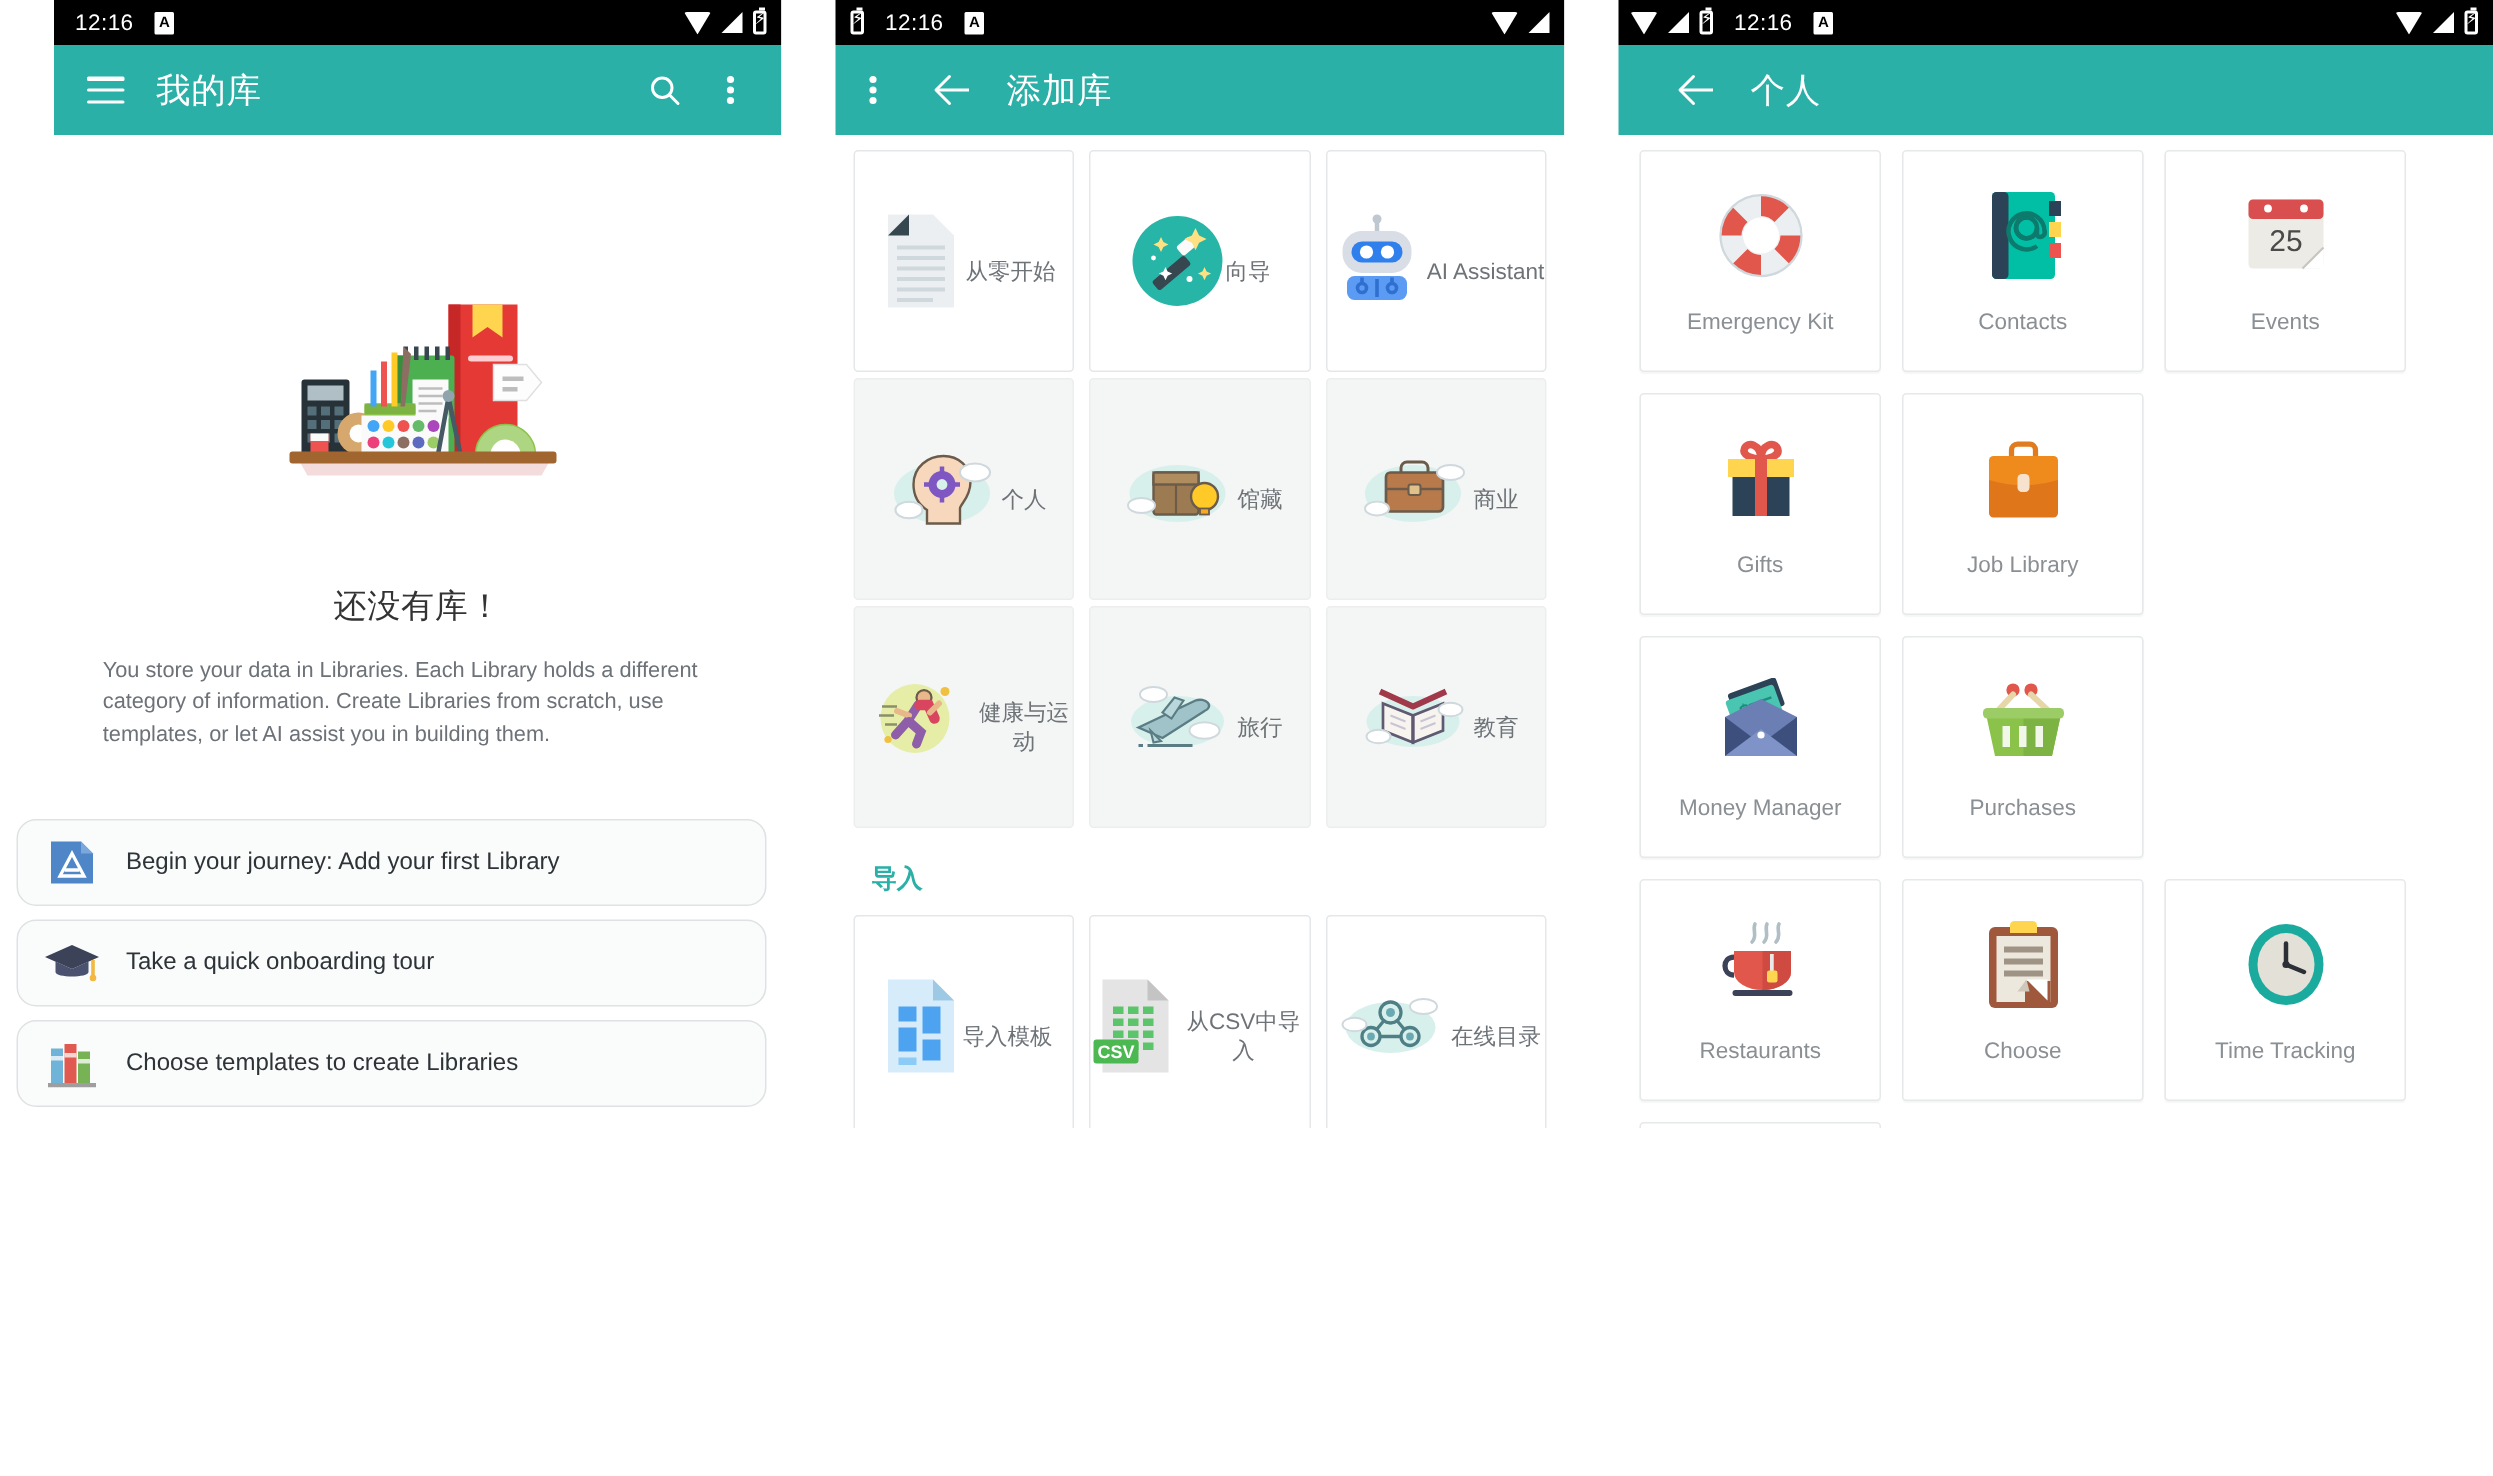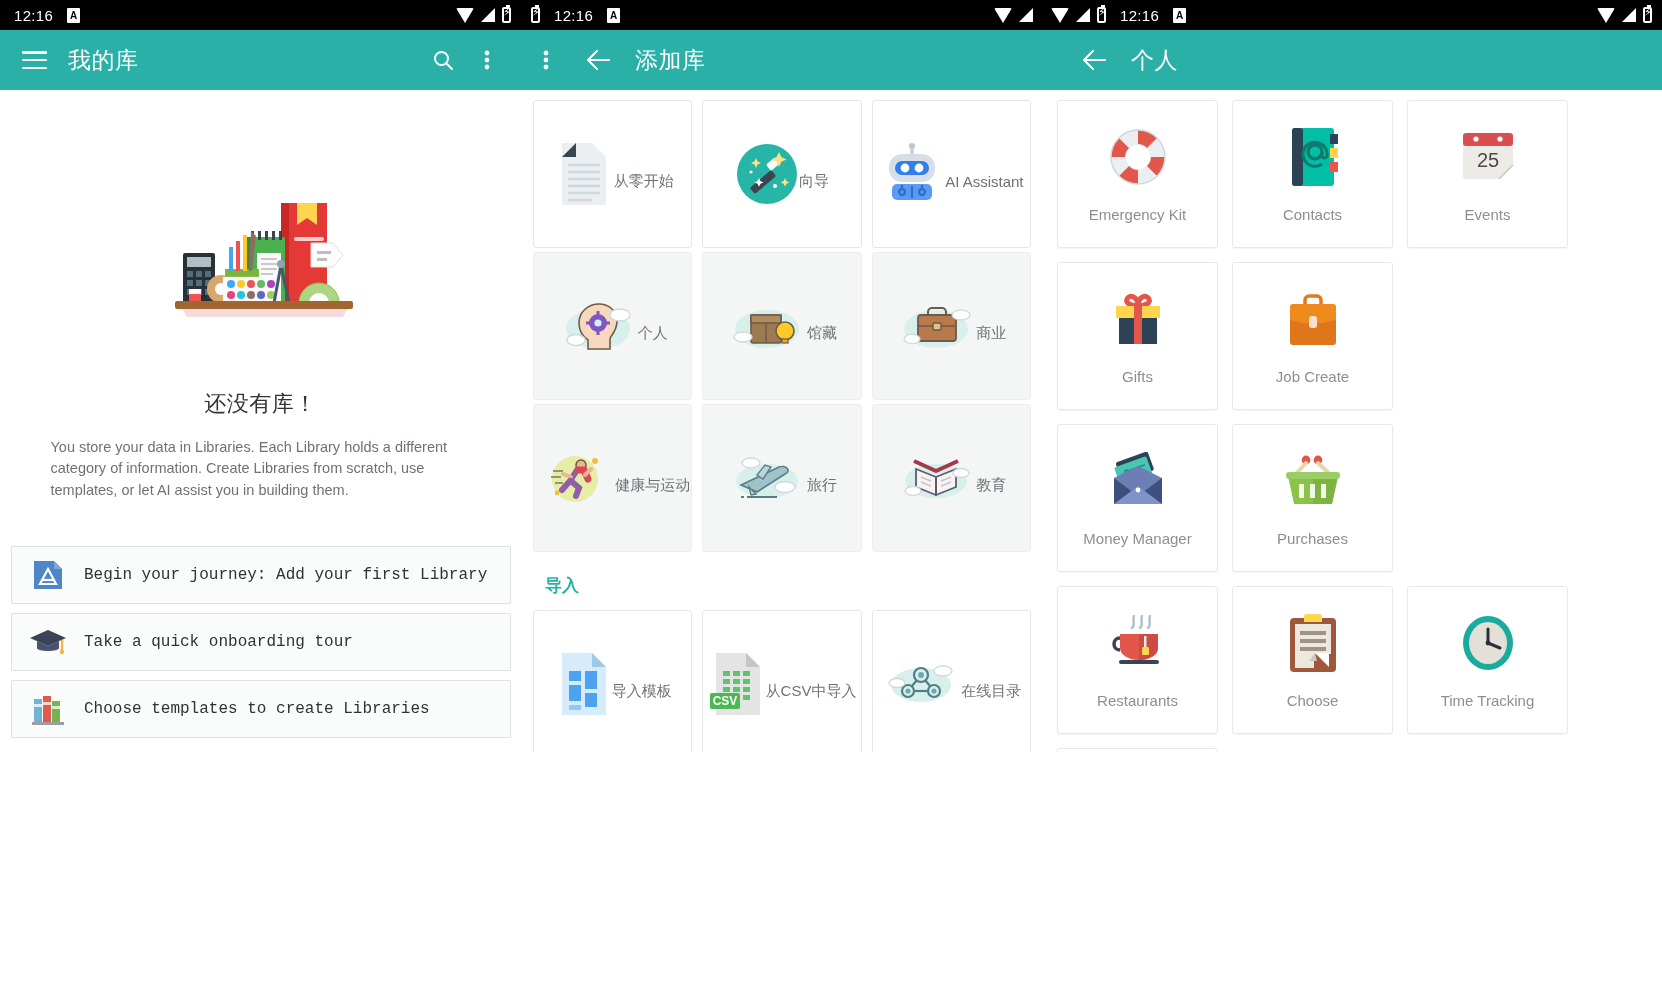--- a/index.html
+++ b/index.html
@@ -3,21 +3,21 @@
 <meta charset="utf-8">
 <style>
   * { box-sizing: border-box; margin: 0; padding: 0; }
   html, body {
     width: 1662px; height: 984px;
     font-family: "Liberation Sans", "DejaVu Sans", sans-serif;
     background: #ffffff;
     overflow: hidden;
   }
   .screens { display: flex; width: 1662px; height: 984px; }
-  .screen { position: relative; height: 752px; background: #fff; overflow: hidden; }
+  .screen { position: relative; height: 752px; background: #fff; overflow: hidden; padding-left: 36px; }
   .screen-1 { width: 521px; }
   .screen-2 { width: 522px; }
   .screen-3 { width: 619px; }
 
   
   .statusbar {
     height: 30px; background: #000; color: #fff;
     display: flex; align-items: center;
     font-size: 15px; position: relative;
   }
@@ -52,22 +52,22 @@
   .empty-wrap { display: flex; flex-direction: column; align-items: center; padding-top: 95px; }
   .illus { width: 200px; height: 138px; position: relative; }
   .empty-title { font-size: 22px; color: #333; margin-top: 66px; letter-spacing: .5px; }
   .empty-desc {
     font-size: 14.5px; color: #6d7278; line-height: 1.48;
     width: 420px; text-align: left; margin-top: 18px;
   }
   .cards-bottom { position: absolute; left: 11px; bottom: 14px; width: 500px; }
   .action-card {
     display: flex; align-items: center; height: 58px;
-    background: #fafbfb; border: 1px solid #dfe2e4; border-radius: 1px;
-    margin-bottom: 9px; cursor: pointer; font-family: Liberation Mono, monospace;
+    background: #fafbfb; border: 1px solid #dfe2e4; border-radius: 13px;
+    margin-bottom: 9px; cursor: pointer;
   }
   .action-card:last-child { margin-bottom: 0; }
   .ac-icon { width: 72px; display: flex; align-items: center; justify-content: center; }
   .ac-label { font-size: 16px; color: #2e3338; }
 
   
   .s2-body { padding: 10px 12px 0 12px; height: 894px; overflow: hidden; }
   .tile-row { display: flex; gap: 10px; margin-bottom: 4px; }
   .tile {
     width: 160px; height: 148px; border: 1px solid #e4e7e9; border-radius: 3px;
@@ -638,21 +638,21 @@
         </div>
         <div class="g-tile">
           <div class="g-ic">
             <svg width="62" height="58" viewBox="0 0 62 58">
               <path d="M23 14 v-4 a4 4 0 0 1 4 -4 h8 a4 4 0 0 1 4 4 v4" fill="none" stroke="#e07b1f" stroke-width="3.5"></path>
               <rect x="8" y="14" width="46" height="38" rx="3" fill="#ef8b1c"></rect>
               <path d="M8 30 q23 7 46 0 v22 a3 3 0 0 1 -3 3 h-40 a3 3 0 0 1 -3 -3 z" fill="#e0761a"></path>
               <rect x="27" y="26" width="8" height="12" rx="3" fill="#f7e3cd"></rect>
             </svg>
           </div>
-          <div class="g-label">Job Create</div>
+          <div class="g-label">Job Library</div>
         </div>
       </div>
 
       <div class="g-row">
         <div class="g-tile">
           <div class="g-ic">
             <svg width="64" height="58" viewBox="0 0 64 58">
               <g transform="rotate(-20 32 26)">
                 <rect x="16" y="4" width="34" height="20" rx="2" fill="#2c4257"></rect>
                 <rect x="13" y="8" width="34" height="20" rx="2" fill="#49c5b1"></rect>

